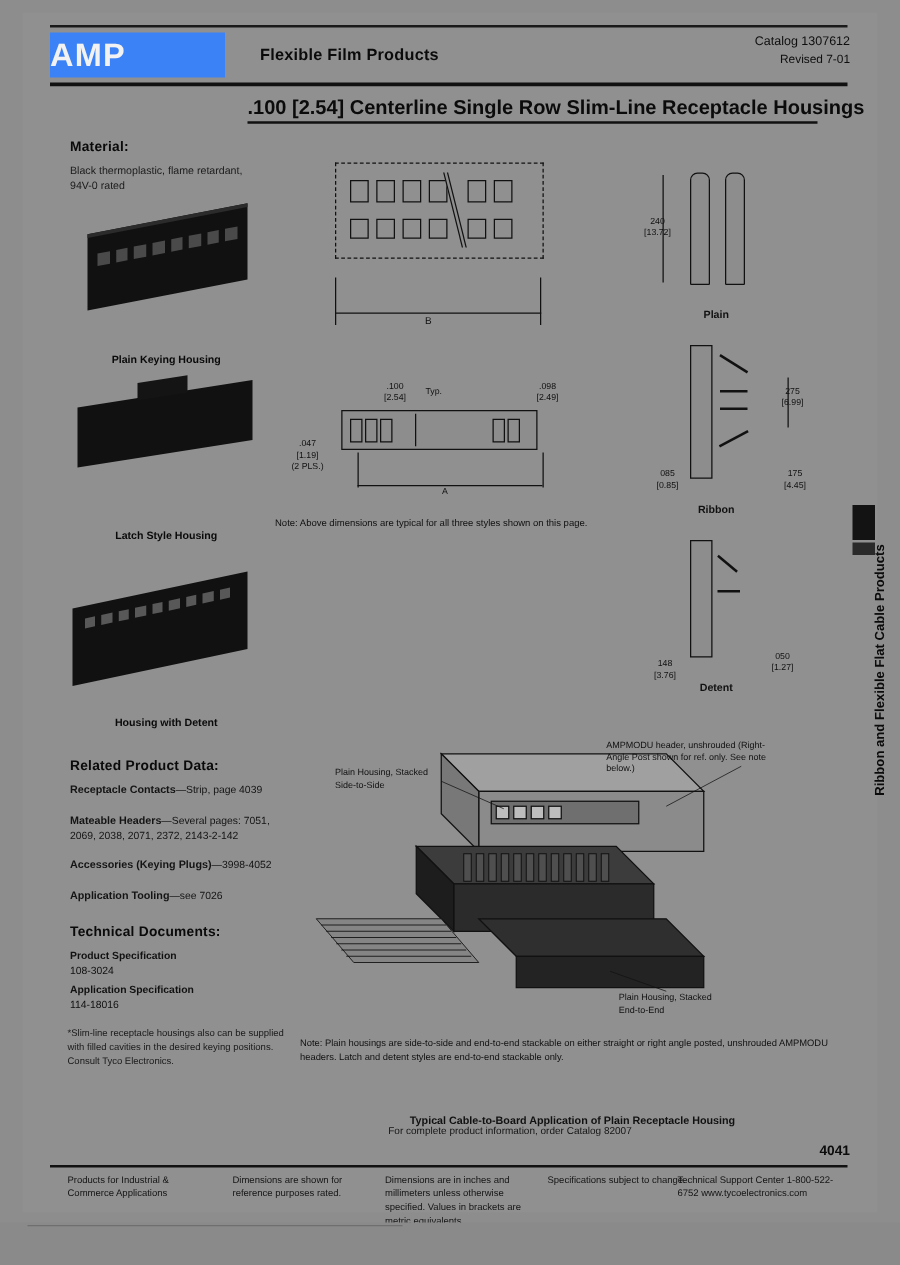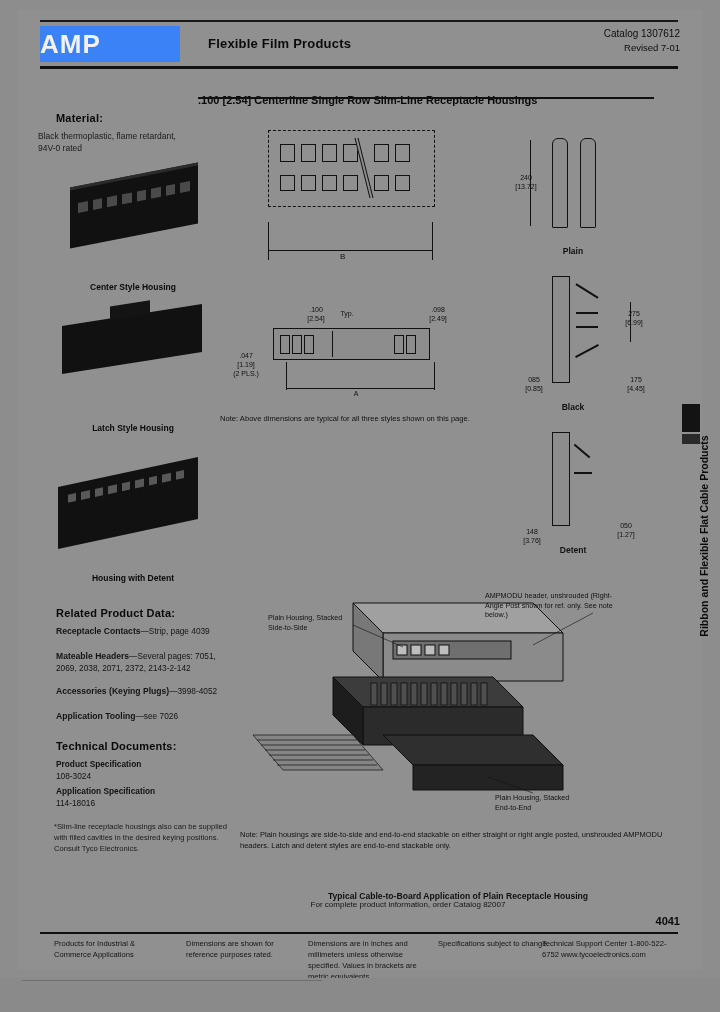--- a/index.html
+++ b/index.html
@@ -69,40 +69,40 @@
   .catalog-block .cat { font-size: 10px; }
   .hdr-rule-mid {
     position: absolute;
     left: 22px; top: 56px; width: 638px; height: 2.5px;
     background: #111;
   }
 
   
   .main-title {
     position: absolute;
-    left: 180px; top: 84px;
-    font-size: 11px; font-weight: bold;
+    left: 180px; top: 68px;
+    font-size: 16px; font-weight: bold;
     color: #0b0b0b;
   }
   .title-rule {
     position: absolute;
     left: 180px; top: 87px; width: 456px; height: 2px;
     background: #111;
   }
 
   
   .sec-heading {
     font-size: 11px;
     font-weight: bold;
     color: #0a0a0a;
     letter-spacing: 0.2px;
   }
   #material-heading { position: absolute; left: 38px; top: 102px; }
   .material-body {
-    position: absolute; left: 20px; top: 120px; width: 150px;
+    position: absolute; left: 38px; top: 120px; width: 150px;
     font-size: 8.5px; line-height: 1.45; color: #1b1b1b;
   }
 
   .caption {
     position: absolute;
     font-size: 8.5px; font-weight: bold; color: #0a0a0a;
     text-align: center; width: 170px;
   }
   #cap-plain  { left: 30px; top: 272px; }
   #cap-latch  { left: 30px; top: 413px; }
@@ -293,21 +293,21 @@
         <i></i>
           <i></i>
           <i></i>
           <i></i>
           <i></i>
           <i></i>
           <i></i>
           <i></i>
       </div>
     </div>
-    <div class="caption" id="cap-plain">Center Style Housing</div>
+    <div class="caption" id="cap-plain">Plain Keying Housing</div>
 
     <div class="pict" id="pict-latch">
       <div class="tab"></div>
     </div>
     <div class="caption" id="cap-latch">Latch Style Housing</div>
 
     <div class="pict" id="pict-detent">
       <div class="slotrow">
         <i></i>
           <i></i>
@@ -393,21 +393,21 @@
       <span>[6.99]</span>
     </div>
     <div class="dim-txt" style="left:496px; top:366px; width:40px;">
       <span>085</span><br>
       <span>[0.85]</span>
     </div>
     <div class="dim-txt" style="left:598px; top:366px; width:40px;">
       <span>175</span><br>
       <span>[4.45]</span>
     </div>
-    <div id="latch-cap">Black</div>
+    <div id="latch-cap">Ribbon</div>
 
     <div id="detent-prof">
       <div class="line" style="left:6px; top:0; width:16px; height:92px; background:#8d8d8d; border:1.5px solid #111;"></div>
       <div class="line" style="left:26px; top:18px; width:20px; height:2px; transform:rotate(40deg);"></div>
       <div class="line" style="left:28px; top:40px; width:18px; height:2px;"></div>
     </div>
     <div class="dim-txt" style="left:494px; top:518px; width:40px;">
       <span>148</span><br>
       <span>[3.76]</span>
     </div>

